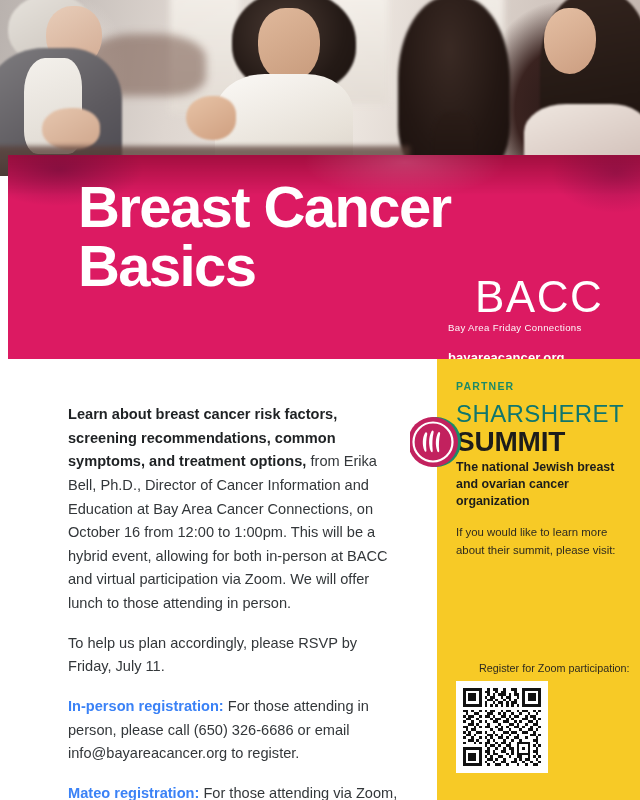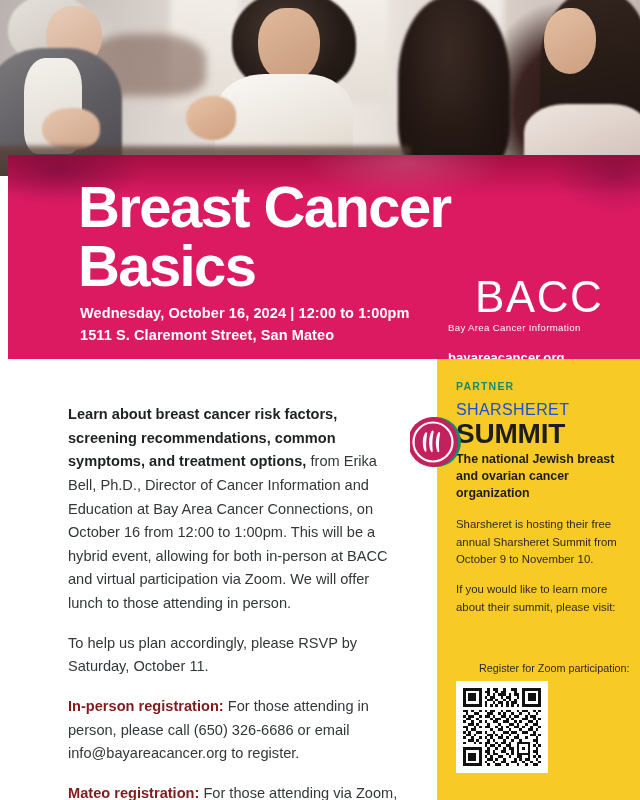--- a/index.html
+++ b/index.html
@@ -235,21 +235,21 @@
     left: 68px; top: 396px;
     width: 330px;
     color: #33373a;
     font-size: 14.6px;
     line-height: 1.62;
   }
   .body-col p { margin: 7px 0 16px 0; }
   .body-col p:last-child { margin-bottom: 0; }
   .body-col b, .body-col strong {
     font-weight: 700;
-    color: #7f1d1d;
+    color: #3b82f6;
   }
   .lead b { color: #1f2224; }
 
   
   .panel {
     position: absolute;
     left: 437px; top: 359px;
     width: 244px; height: 441px;
     background: #f7ca26;
   }
@@ -263,22 +263,22 @@
     font-size: 10.5px;
     font-weight: 700;
     letter-spacing: 1.2px;
   }
   .sharsheret-wrap {
     margin-top: 10px;
     line-height: 1;
   }
   .sh-1 {
     display: block;
-    color: #1d4ed8;
-    font-size: 16px;
+    color: #0f766e;
+    font-size: 24px;
     font-weight: 400;
     letter-spacing: .4px;
   }
   .sh-2 {
     display: block;
     color: #1d1d1b;
     font-size: 28px;
     font-weight: 700;
     letter-spacing: -.2px;
     margin-top: 2px;
@@ -361,35 +361,31 @@
     <div class="ph-table"></div>
   </div>
 
   <div class="band">
     <div class="band-blend"></div>
     <div class="band-ghost"></div>
 
     <h1 class="title">Breast Cancer
 Basics</h1>
 
-    <div class="meta">
-      <div>Wednesday, October 16, 2024  |  12:00 to 1:00pm</div>
-      <div>1511 S. Claremont Street, San Mateo</div>
-    </div>
 
     <div class="bacc">
       <div class="bacc-mark">BACC</div>
-      <div class="bacc-tag">Bay Area Cancer Information</div>
+      <div class="bacc-tag">Bay Area Friday Connections</div>
       <div class="bacc-url">bayareacancer.org</div>
     </div>
   </div>
 
   <div class="body-col">
     <p class="lead"><b>Learn about breast cancer risk factors, screening recommendations, common symptoms, and treatment options,</b><span> from Erika Bell, Ph.D., Director of Cancer Information and Education at Bay Area Cancer Connections, on October 16 from 12:00 to 1:00pm. This will be a hybrid event, allowing for both in-person at BACC and virtual participation via Zoom. We will offer lunch to those attending in person.</span></p>
-    <p>To help us plan accordingly, please RSVP by Saturday, October 11.</p>
+    <p>To help us plan accordingly, please RSVP by Friday, July 11.</p>
     <p><b>In-person registration:</b><span> For those attending in person, please call (650) 326-6686 or email info@bayareacancer.org to register.</span></p>
     <p><b>Mateo registration:</b><span> For those attending via Zoom, you can register here: </span></p>
   </div>
 
   <div class="panel">
 
     <div class="panel-inner">
 
       <div class="sh-logo">
         <svg width="52" height="52" viewBox="0 0 52 52">
@@ -407,21 +403,20 @@
       <div class="partner-label">PARTNER</div>
 
       <div class="sharsheret-wrap">
         <span class="sh-1">SHARSHERET</span>
         <span class="sh-2">SUMMIT</span>
       </div>
 
       <div class="panel-sub">The national Jewish breast and ovarian cancer organization</div>
 
       <div class="panel-body">
-        <p>Sharsheret is hosting their free annual Sharsheret Summit from October 9 to November 10.</p>
         <p><span>If you would like to learn more about their summit, please visit:</span></p>
       </div>
     </div>
 
     <div class="qr-label">Register for Zoom participation:</div>
 
     <div class="qr-box">
       <svg width="78" height="78" viewBox="0 0 29 29" shape-rendering="crispEdges">
         <rect width="29" height="29" fill="#ffffff"></rect>
         <g fill="#111111">

